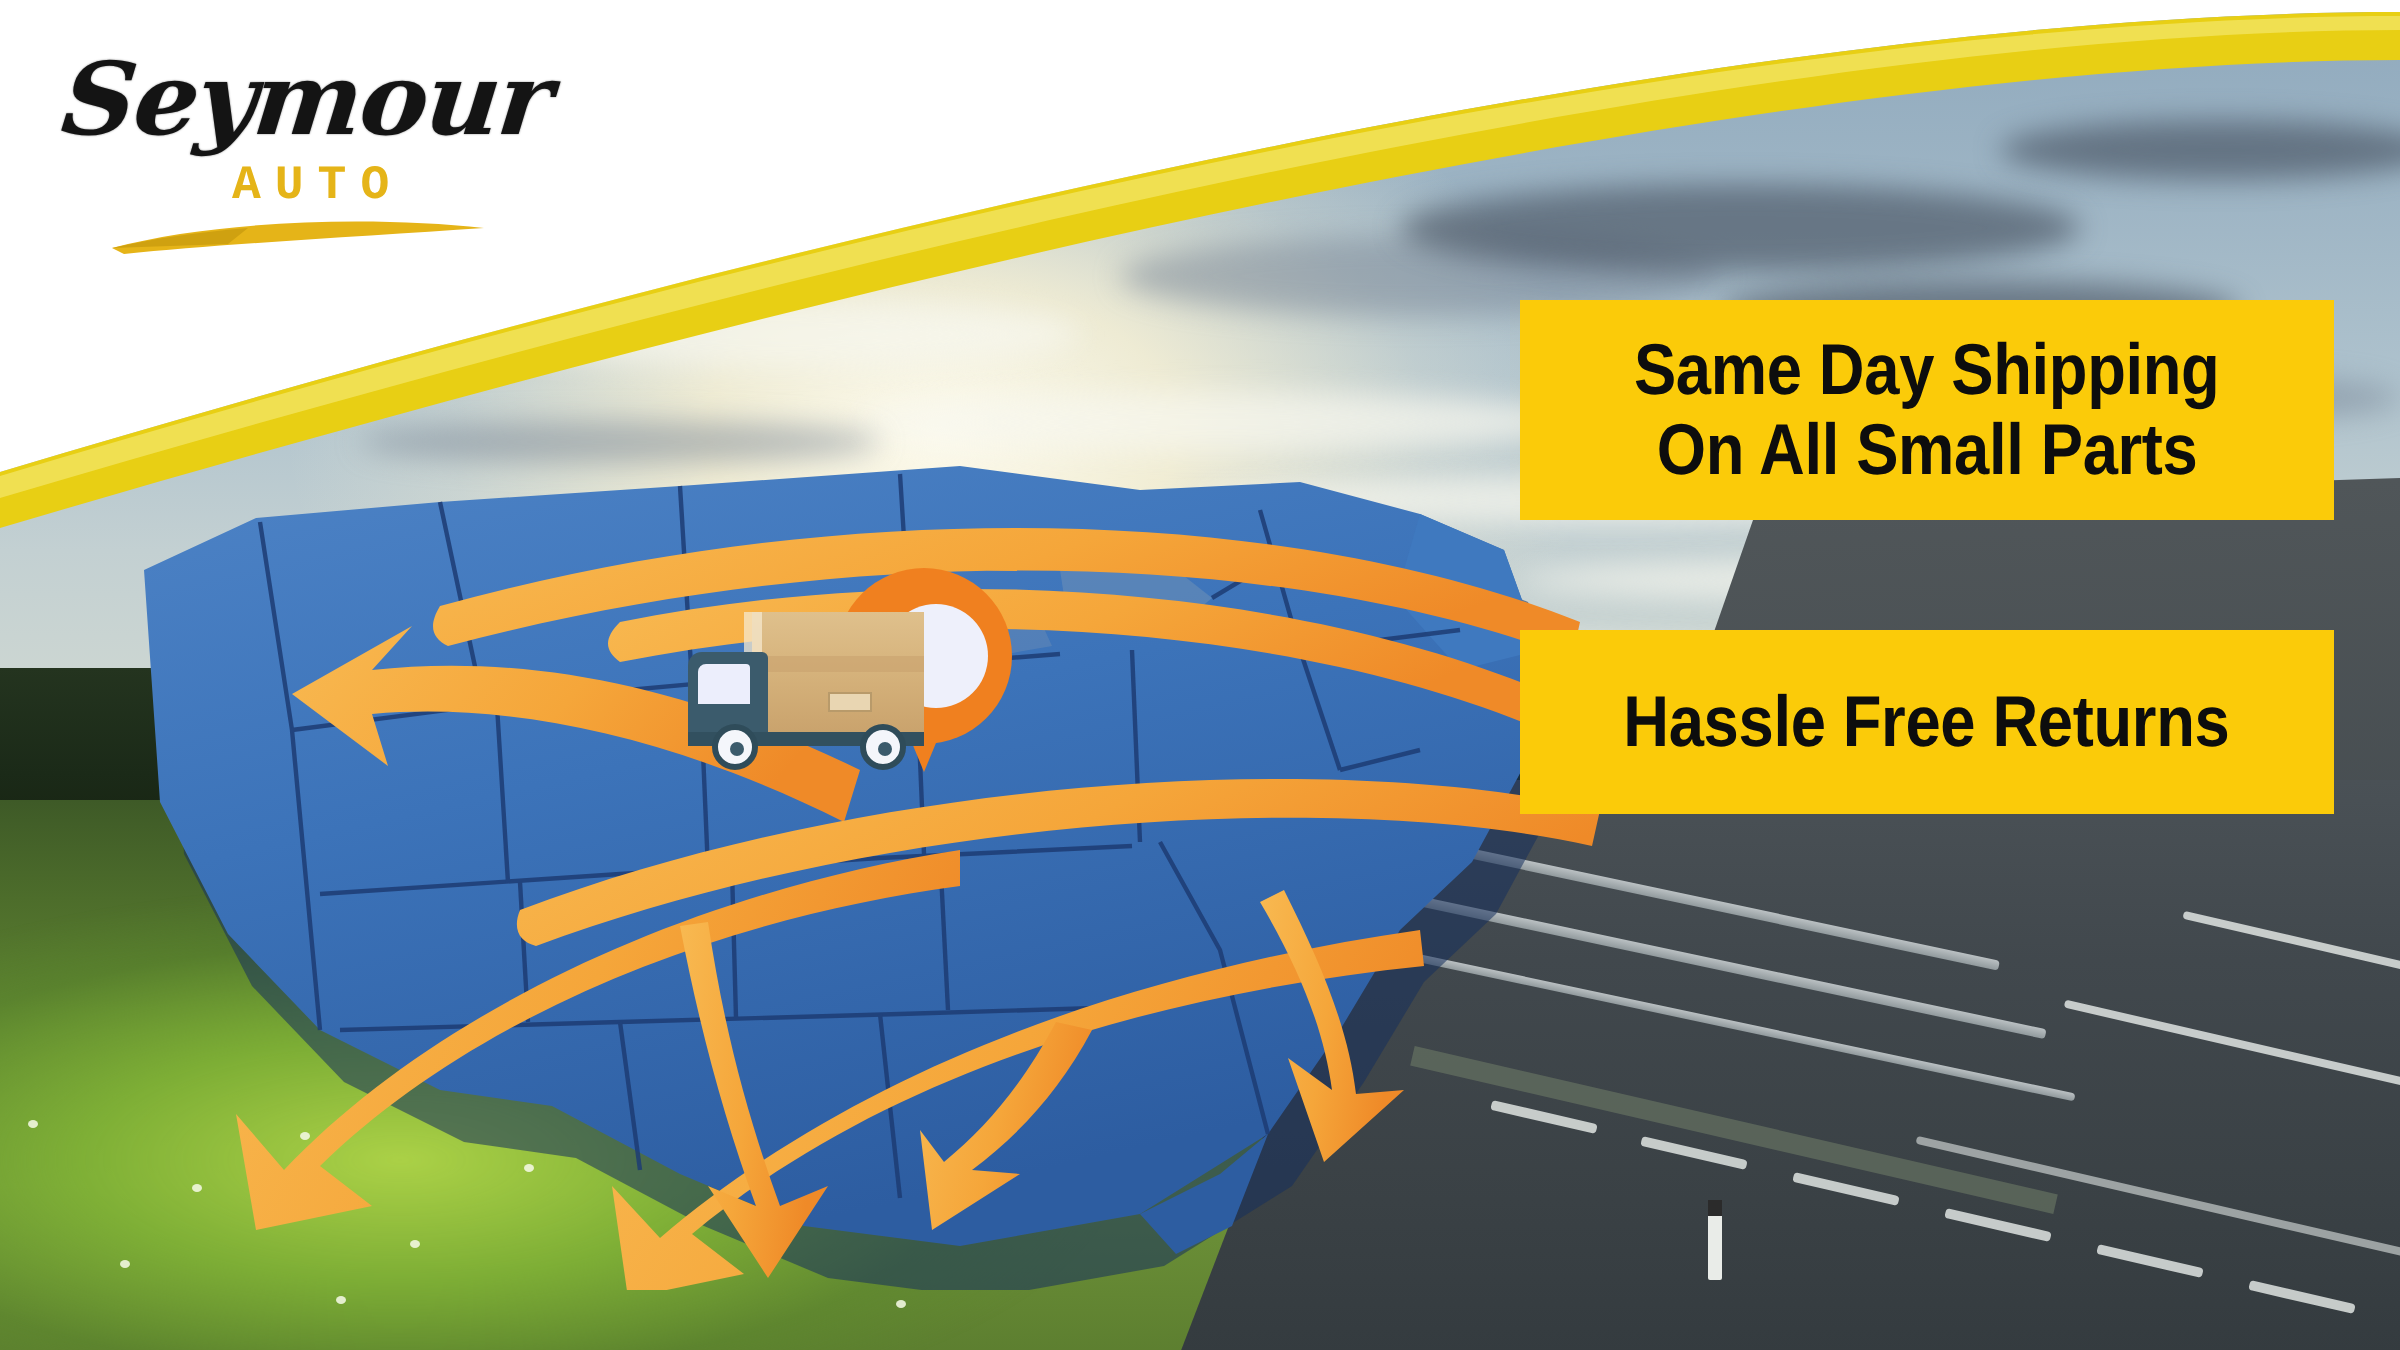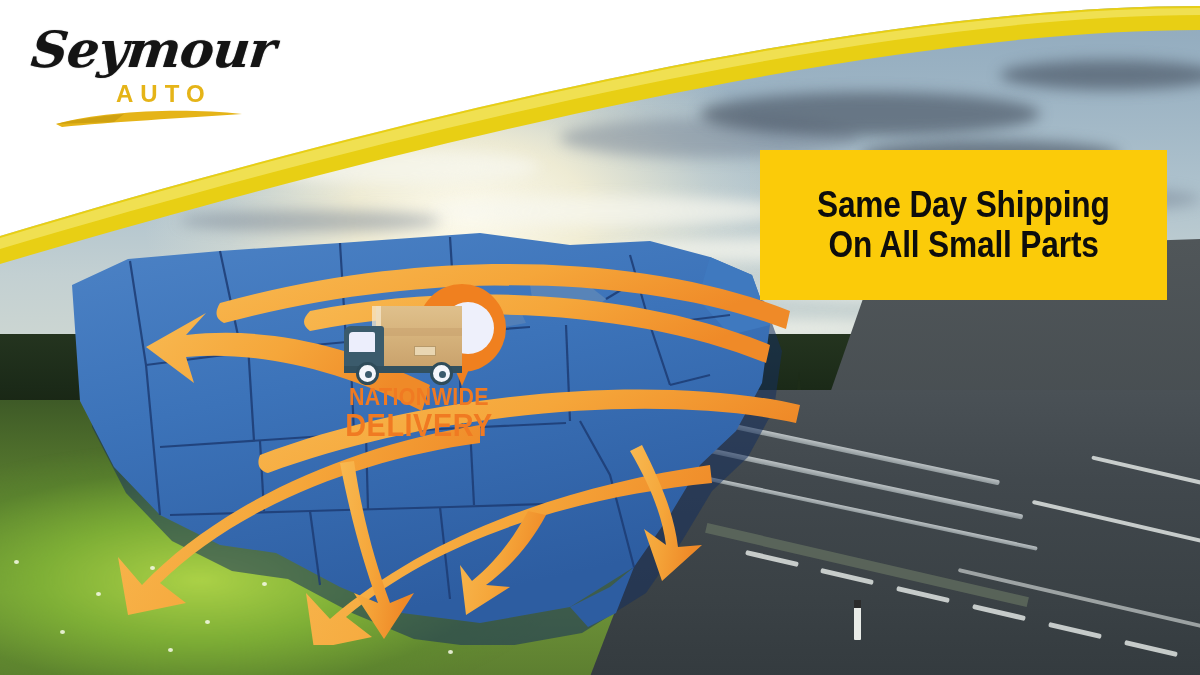--- a/index.html
+++ b/index.html
@@ -105,35 +105,35 @@
   .logo{position:absolute;left:28px;top:18px;width:220px;height:100px;}
   .logo-script{
     position:absolute;left:6px;top:2px;
     font-family:"DejaVu Serif","Liberation Serif",serif;
     font-style:italic;font-weight:700;font-size:50px;color:#141414;
     letter-spacing:-1px;transform:skewX(-6deg) scaleX(1.02);
     text-shadow:0 0 1px rgba(0,0,0,.5);
   }
   .logo-auto{
     position:absolute;left:88px;top:62px;
-    font-family:Liberation Sans, sans-serif;
+    font-family:Liberation Mono, monospace;
     font-weight:700;font-size:24px;color:#e5b418;letter-spacing:7px;
   }
   .logo-swoosh{position:absolute;left:26px;top:88px;width:190px;height:22px;}
 
   
   .claim{
     position:absolute;background:#fbcb09;color:#0d0d0d;
     display:flex;flex-direction:column;align-items:center;justify-content:center;
     text-align:center;
     font-family:"Liberation Sans Narrow","Liberation Sans","DejaVu Sans",sans-serif;
     font-weight:700;line-height:1.1;letter-spacing:-.2px;
   }
   .claim span{display:block;transform:scaleX(.88);white-space:nowrap;}
-  #claim-0{left:760px;top:150px;width:407px;height:150px;font-size:36px;}
+  #claim-0{left:760px;top:150px;width:407px;height:110px;font-size:36px;}
   #claim-1{left:760px;top:315px;width:407px;height:92px;font-size:36px;}
   #claim-2{left:760px;top:440px;width:407px;height:122px;font-size:36px;}
 </style>
 </head>
 <body>
 
 <div id="banner">
 
   <div class="photo">
 
@@ -311,35 +311,34 @@
       <div class="truck-box"></div>
       <div class="box-tape-h"></div>
       <div class="box-tape-v"></div>
       <div class="box-label"></div>
       <div class="cab"></div>
       <div class="cab-win"></div>
       <div class="truck-base"></div>
       <div class="wheel" style="left:18px;top:80px;"></div>
       <div class="wheel" style="left:92px;top:80px;"></div>
     </div>
-    <div class="badge-text">
-      <div class="bt1">NATIONWIDE</div>
-      <div class="bt2">DELIVERY</div>
-    </div>
   </div>
 
   <div class="logo">
     <div class="logo-script">Seymour</div>
     <div class="logo-auto">AUTO</div>
     <svg class="logo-swoosh" viewBox="0 0 190 22" preserveAspectRatio="none">
       <path d="M2,18 C54,4 132,2 188,8 C130,12 56,16 8,21 Z" fill="#e5b418"></path>
       <path d="M2,18 C24,13 46,10 70,8 L60,16 Z" fill="#cfa110"></path>
     </svg>
   </div>
 
   <div class="claim" id="claim-0">
     <span>Same Day Shipping</span>
     <span>On All Small Parts</span>
   </div>
 
+  <div class="claim" id="claim-1">
+    <span>Hassle Free Returns</span>
+  </div>
 
 
 </div>
 
 </body></html>

